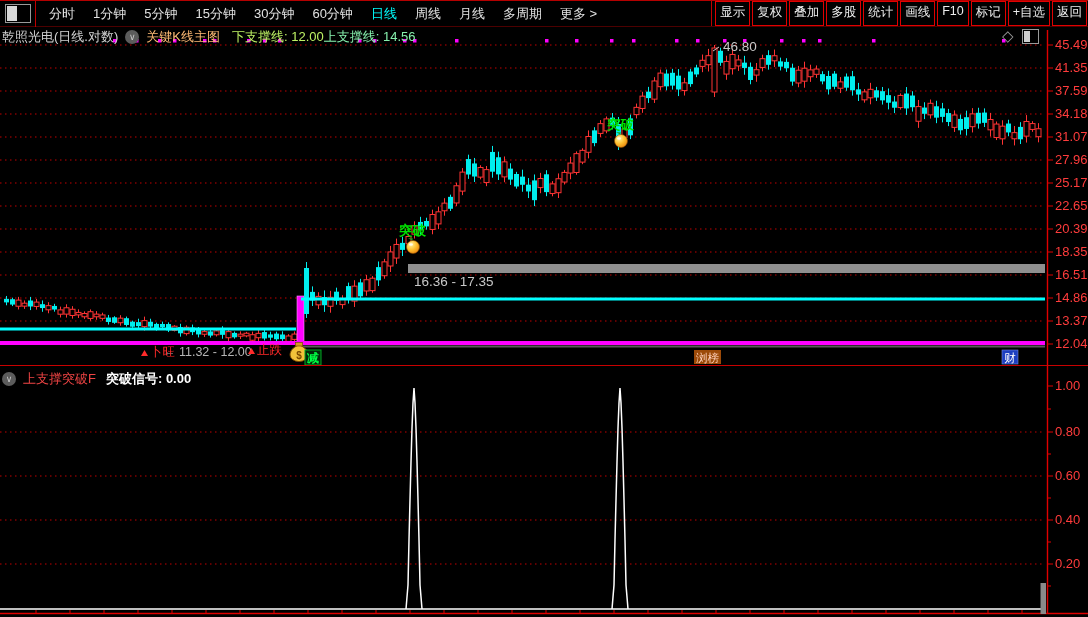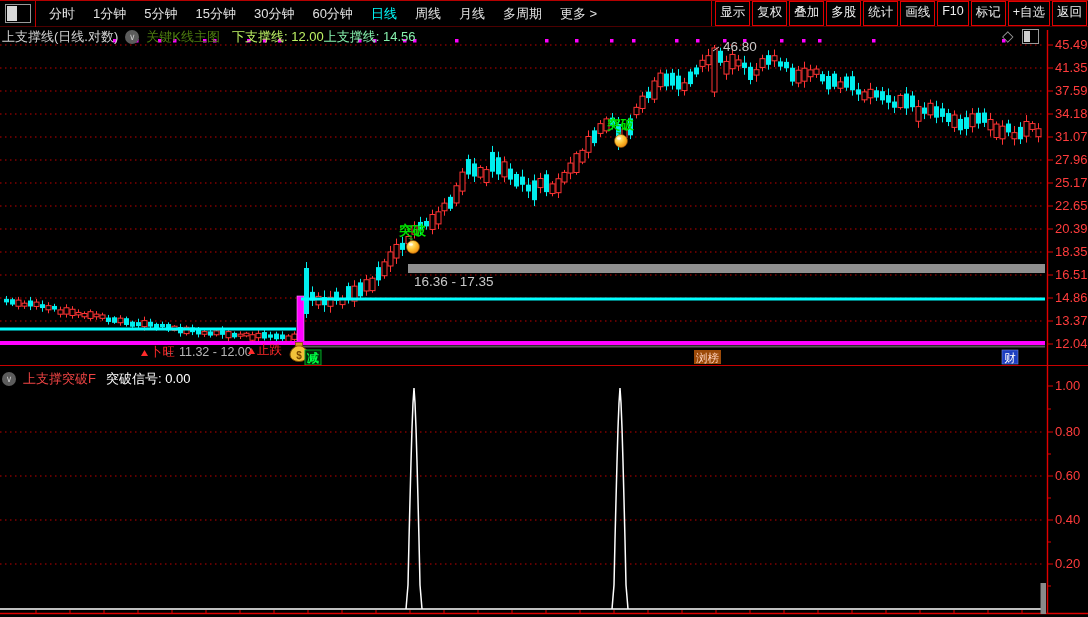--- a/index.html
+++ b/index.html
@@ -18,31 +18,31 @@
   .period.active{color:#00ffff;}
   .tb-buttons{margin-left:auto;display:flex;height:100%;border-left:1px solid #c00000;padding-left:2px;}
   .tb-btn{color:#ededed;font-size:12.5px;border:1px solid #e00000;padding:2px 4px;margin:0 1px;
           white-space:nowrap;cursor:pointer;background:#000;}
   
   .main-header{position:absolute;left:2px;top:29px;height:16px;display:flex;align-items:center;z-index:4;font-size:13px;}
   .main-header .stock{color:#d2d2d2;margin-right:7px;}
   .circle-icon{display:inline-flex;align-items:center;justify-content:center;width:14px;height:14px;
                border-radius:50%;background:#5c5c5c;color:#c9c9c9;font-size:9px;line-height:14px;
                margin-right:7px;cursor:pointer;flex:0 0 auto;}
-  .main-header .ind{color:#4d7c0f;margin-right:12px;}
+  .main-header .ind{color:#fdba74;margin-right:12px;}
   .main-header .low{color:#bef264;margin-right:0;}
   .main-header .up{color:#86efac;}
   .hdr-icons{position:absolute;left:1002px;top:27px;display:flex;align-items:center;gap:8px;z-index:4;}
   .hdr-icons .diamond{color:#9a9a9a;font-size:15px;cursor:pointer;}
   .mini-split{display:inline-block;width:15px;height:13px;border:1px solid #9a9a9a;position:relative;cursor:pointer;}
   .mini-split span{position:absolute;left:1px;top:1px;bottom:1px;width:6px;background:#cfcfcf;}
   
   .sub-header{position:absolute;left:2px;top:371px;height:16px;display:flex;align-items:center;z-index:4;font-size:13px;}
   .sub-header .ind2{color:#ef4444;margin-right:10px;}
-  .sub-header .sig{color:#ffffff;}
+  .sub-header .sig{color:#ffffff;font-weight:bold;}
 </style>
 </head>
 <body>
 
 <div class="screen">
 
   <svg id="chart-svg" viewBox="0 0 1088 617">
       <defs>
         <radialGradient id="ballGrad" cx="0.35" cy="0.3" r="0.9">
           <stop offset="0%" stop-color="#fff3a0"></stop>
@@ -600,21 +600,21 @@
         <span class="tb-btn">统计</span>
         <span class="tb-btn">画线</span>
         <span class="tb-btn">F10</span>
         <span class="tb-btn">标记</span>
         <span class="tb-btn">+自选</span>
         <span class="tb-btn">返回</span>
       </div>
   </div>
 
   <div class="main-header">
-    <span class="stock">上支撑线(日线.对数)</span>
+    <span class="stock">乾照光电(日线.对数)</span>
     <span class="circle-icon">∨</span>
     <span class="ind">关键K线主图</span>
     <span class="low">下支撑线: 12.00</span>
     <span class="up">上支撑线: 14.56</span>
   </div>
 
   <div class="hdr-icons">
     <span class="diamond">◇</span>
     <span class="mini-split">
         <span></span>

